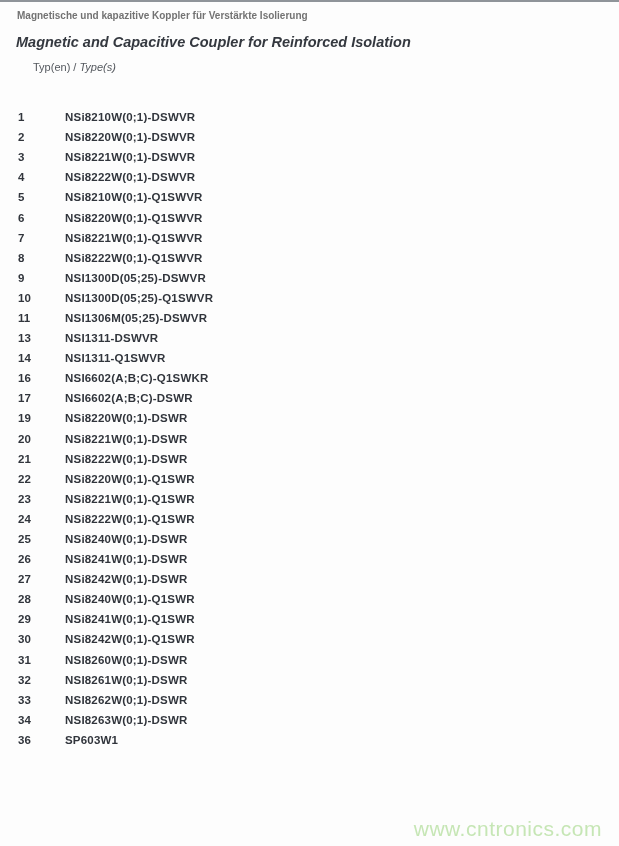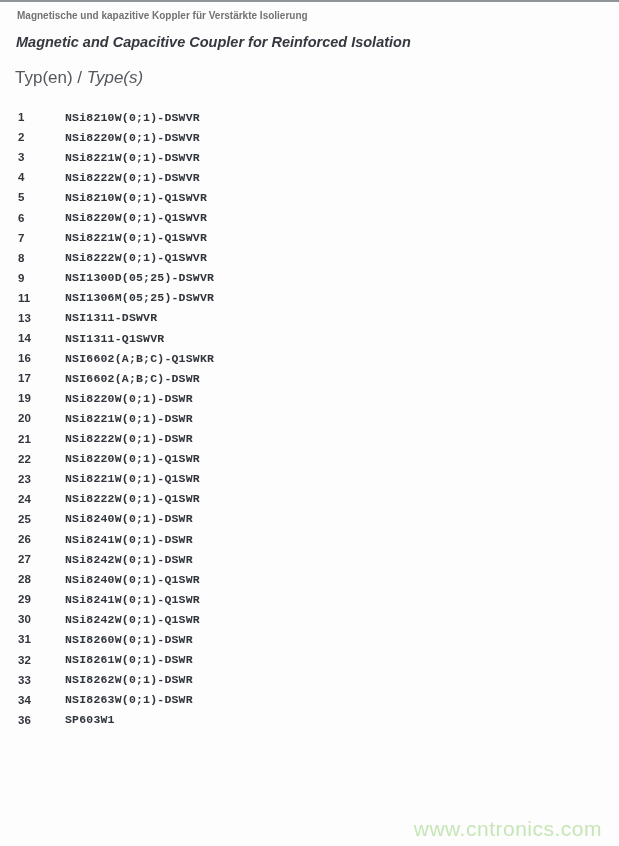--- a/index.html
+++ b/index.html
@@ -41,26 +41,25 @@
     margin: 12px;
     font-size: 14.5px;
     line-height: 17px;
     font-weight: bold;
     font-style: italic;
     color: #34383f;
     white-space: nowrap;
   }
   .type-label {
     position: absolute;
-    left: 15px;
+    left: 33px;
     top: 61px;
-    font-size: 17px;
+    font-size: 11px;
     color: #54585e;
     white-space: nowrap;
-    margin-top: 7px;
   }
   .type-label .en {
     font-style: italic;
   }
   .parts-list {
     position: absolute;
     left: 0;
     top: 107px;
     width: 100%;
   }
@@ -75,21 +74,20 @@
   }
   .part-row .num {
     box-sizing: border-box;
     width: 65px;
     padding-left: 18px;
     flex: 0 0 auto;
   }
   .part-row .part {
     flex: 0 0 auto;
     letter-spacing: 0.2px;
-    font-family: Liberation Mono, monospace;
   }
   .watermark {
     position: absolute;
     right: 17px;
     top: 817px;
     font-size: 21px;
     letter-spacing: 0.5px;
     white-space: nowrap;
     margin-left: 40px;
   }
@@ -141,20 +139,24 @@
   </div>
       <div class="part-row">
     <span class="num">8</span>
     <span class="part">NSi8222W(0;1)-Q1SWVR</span>
   </div>
       <div class="part-row">
     <span class="num">9</span>
     <span class="part">NSI1300D(05;25)-DSWVR</span>
   </div>
       <div class="part-row">
+    <span class="num">10</span>
+    <span class="part">NSI1300D(05;25)-Q1SWVR</span>
+  </div>
+      <div class="part-row">
     <span class="num">11</span>
     <span class="part">NSI1306M(05;25)-DSWVR</span>
   </div>
       <div class="part-row">
     <span class="num">13</span>
     <span class="part">NSI1311-DSWVR</span>
   </div>
       <div class="part-row">
     <span class="num">14</span>
     <span class="part">NSI1311-Q1SWVR</span>

